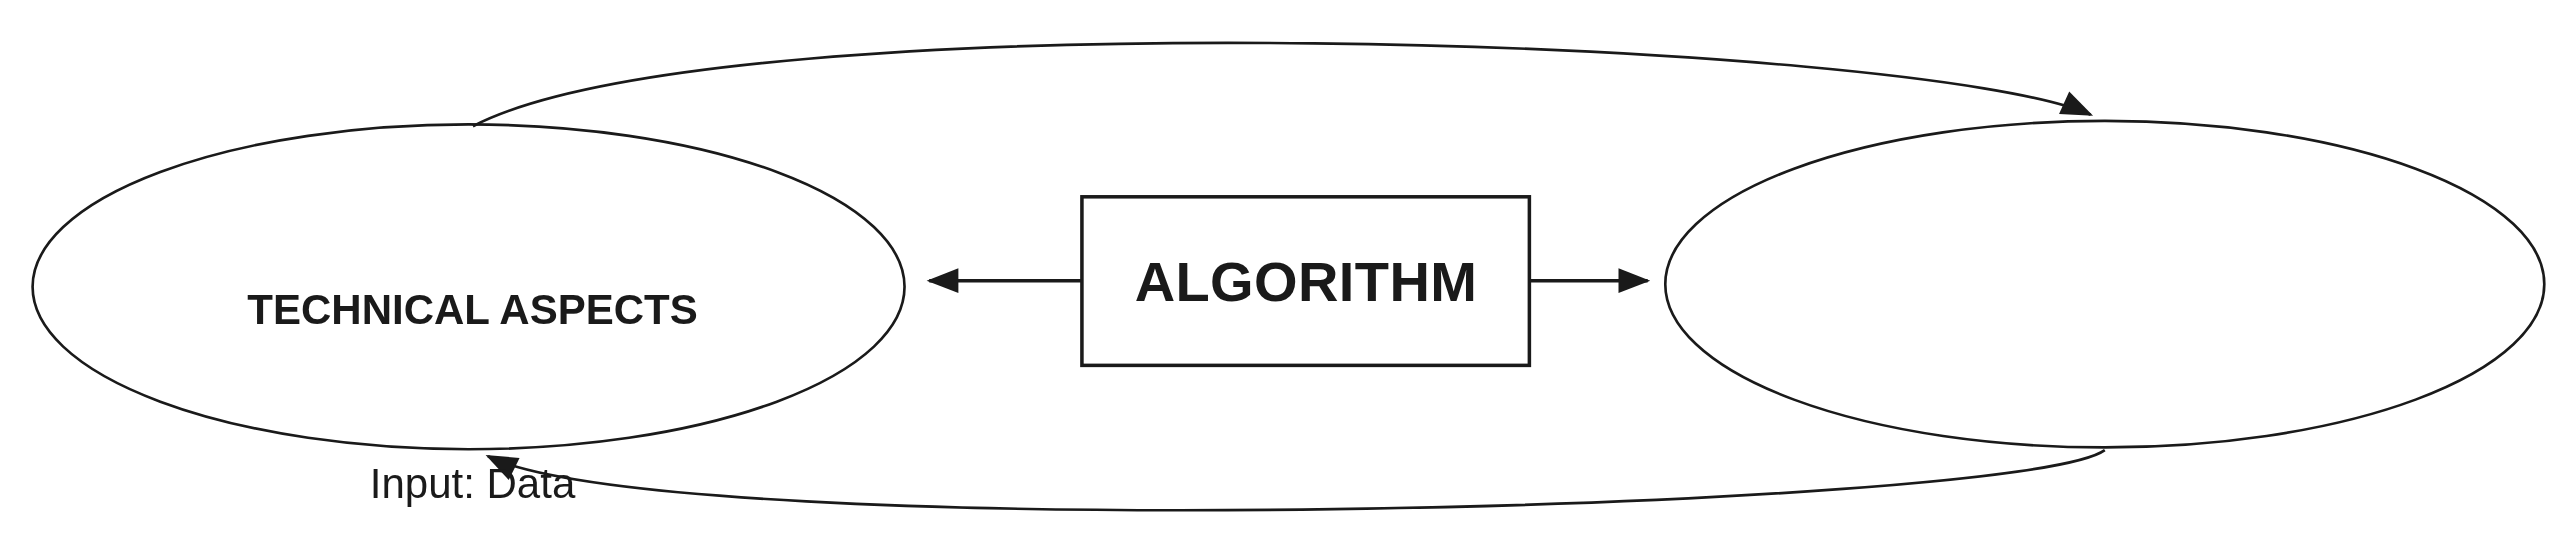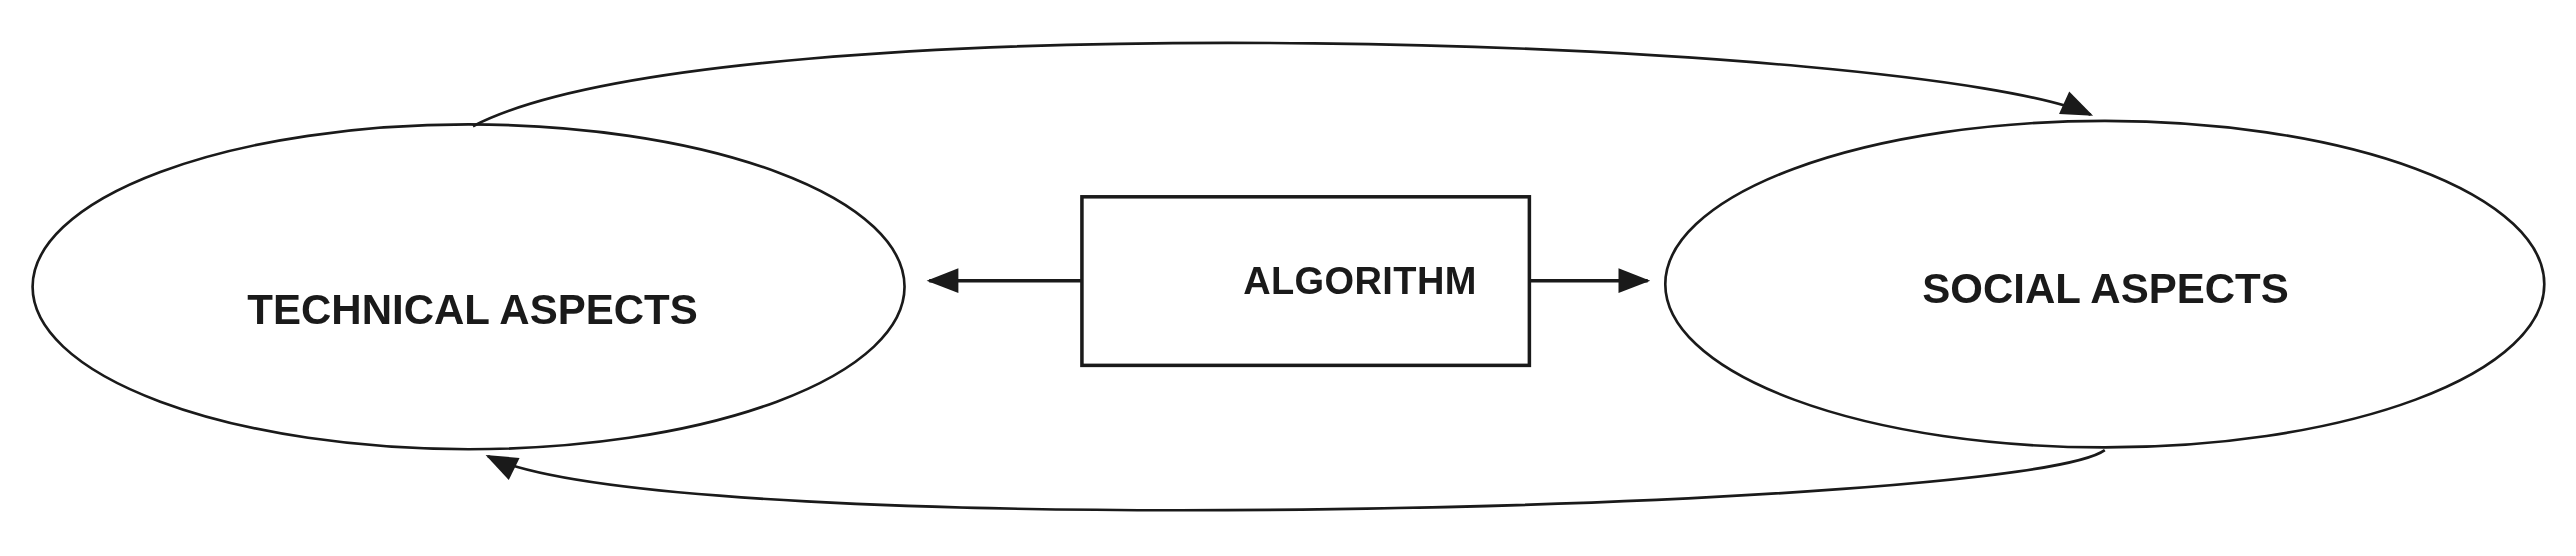--- a/index.html
+++ b/index.html
@@ -29,28 +29,28 @@
     text-align: center;
     font-size: 42px;
     line-height: 58px;
     white-space: pre;
   }
   .ellipse-text .title-line {
     font-weight: bold;
   }
   .box-label {
     position: absolute;
-    left: 1136px;
+    left: 1082px;
     top: 197px;
     width: 448px;
     height: 169px;
     display: flex;
     align-items: center;
     justify-content: center;
-    font-size: 38px;
+    font-size: 56px;
     font-weight: bold;
     letter-spacing: 0.4px;
   }
   .tech-text {
     left: 75px;
     top: 165px;
     width: 795px;
   }
   .social-text {
     left: 1708px;
@@ -80,27 +80,27 @@
 
     <rect x="1225" y="223" width="507" height="191" fill="#ffffff" stroke="#1a1a1a" stroke-width="4"></rect>
 
     <path d="M 1226 318 L 1052 318" fill="none" stroke="#1a1a1a" stroke-width="4" marker-end="url(#ah)"></path>
 
     <path d="M 1732 318 L 1866 318" fill="none" stroke="#1a1a1a" stroke-width="4" marker-end="url(#ah)"></path>
   </svg>
 
   <div class="ellipse-text tech-text">
     <div class="title-line">TECHNICAL ASPECTS</div>
+    <div>Input: Data</div>
     
     
   </div>
 
   <div class="box-label">ALGORITHM</div>
 
   <div class="ellipse-text social-text">
-    <div class="title-line">SOCIAL ASPECTS</div>
     
     
     
   </div>
 
 </div>
 
 
 </body></html>

